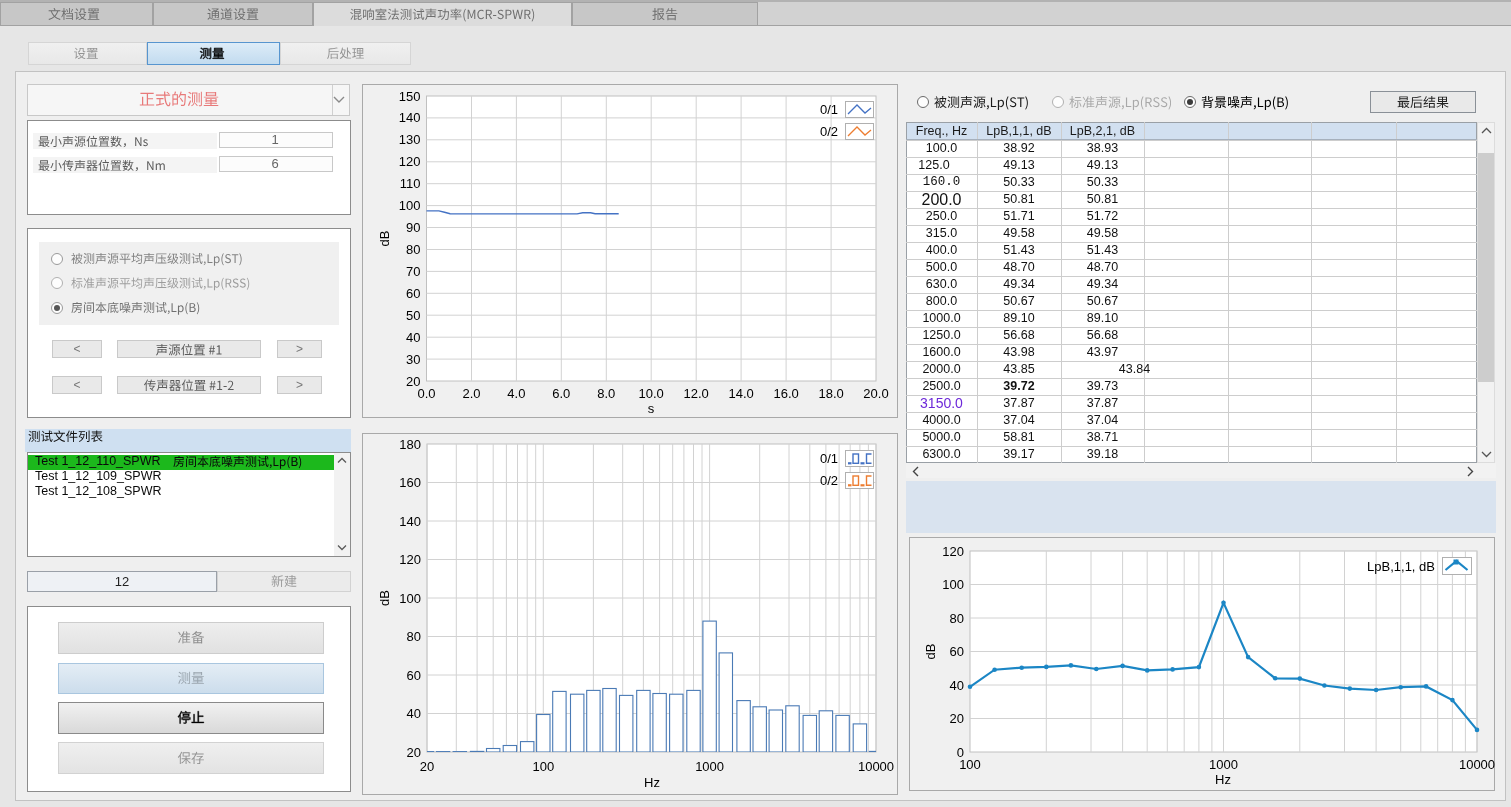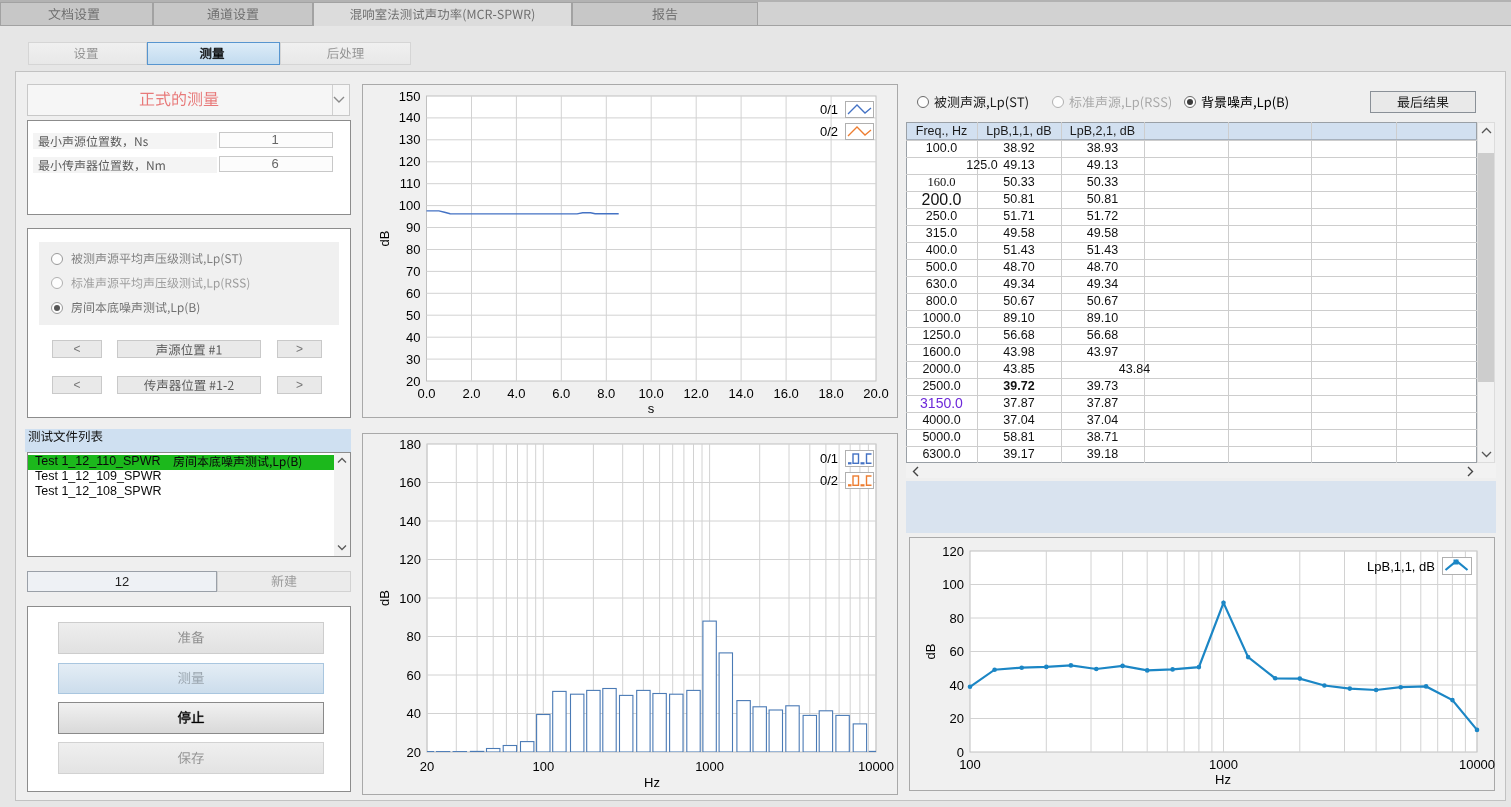--- a/index.html
+++ b/index.html
@@ -256,24 +256,24 @@
 <div style="position:absolute;left:906px;top:412px;width:571px;height:1px;background:#cdcdcd;"></div>
 <div style="position:absolute;left:906px;top:429px;width:571px;height:1px;background:#cdcdcd;"></div>
 <div style="position:absolute;left:906px;top:446px;width:571px;height:1px;background:#cdcdcd;"></div>
 <div style="position:absolute;left:906px;top:139px;width:571px;height:1px;background:#a6b0bc;"></div>
 <div style="position:absolute;top:118.5px;line-height:25.0px;font-size:12.5px;color:#1a1a1a;font-family:'Liberation Sans',sans-serif;white-space:pre;left:941.5px;transform:translateX(-50%);">Freq., Hz</div>
 <div style="position:absolute;top:118.5px;line-height:25.0px;font-size:12.5px;color:#1a1a1a;font-family:'Liberation Sans',sans-serif;white-space:pre;left:1019.0px;transform:translateX(-50%);">LpB,1,1, dB</div>
 <div style="position:absolute;top:118.5px;line-height:25.0px;font-size:12.5px;color:#1a1a1a;font-family:'Liberation Sans',sans-serif;white-space:pre;left:1102.5px;transform:translateX(-50%);">LpB,2,1, dB</div>
 <div style="position:absolute;top:136.0px;line-height:25.0px;font-size:12.5px;color:#111;font-family:'Liberation Sans',sans-serif;white-space:pre;left:941.5px;transform:translateX(-50%);">100.0</div>
 <div style="position:absolute;top:136.0px;line-height:25.0px;font-size:12.5px;color:#111;font-family:'Liberation Sans',sans-serif;white-space:pre;left:1019.0px;transform:translateX(-50%);">38.92</div>
 <div style="position:absolute;top:136.0px;line-height:25.0px;font-size:12.5px;color:#111;font-family:'Liberation Sans',sans-serif;white-space:pre;left:1102.5px;transform:translateX(-50%);">38.93</div>
-<div style="position:absolute;top:153.0px;line-height:25.0px;font-size:12.5px;color:#111;font-family:'Liberation Sans',sans-serif;white-space:pre;left:982px;transform:translateX(-50%);">125.0</div>
+<div style="position:absolute;top:153.0px;line-height:25.0px;font-size:12.5px;color:#111;font-family:'Liberation Sans',sans-serif;white-space:pre;left:934px;transform:translateX(-50%);">125.0</div>
 <div style="position:absolute;top:153.0px;line-height:25.0px;font-size:12.5px;color:#111;font-family:'Liberation Sans',sans-serif;white-space:pre;left:1019.0px;transform:translateX(-50%);">49.13</div>
 <div style="position:absolute;top:153.0px;line-height:25.0px;font-size:12.5px;color:#111;font-family:'Liberation Sans',sans-serif;white-space:pre;left:1102.5px;transform:translateX(-50%);">49.13</div>
-<div style="position:absolute;top:170.0px;line-height:25.0px;font-size:12.5px;color:#111;font-family:Liberation Serif, serif;white-space:pre;left:941.5px;transform:translateX(-50%);">160.0</div>
+<div style="position:absolute;top:170.0px;line-height:25.0px;font-size:12.5px;color:#111;font-family:Liberation Mono, monospace;white-space:pre;left:941.5px;transform:translateX(-50%);">160.0</div>
 <div style="position:absolute;top:170.0px;line-height:25.0px;font-size:12.5px;color:#111;font-family:'Liberation Sans',sans-serif;white-space:pre;left:1019.0px;transform:translateX(-50%);">50.33</div>
 <div style="position:absolute;top:170.0px;line-height:25.0px;font-size:12.5px;color:#111;font-family:'Liberation Sans',sans-serif;white-space:pre;left:1102.5px;transform:translateX(-50%);">50.33</div>
 <div style="position:absolute;top:187.0px;line-height:25.0px;font-size:16px;color:#111;font-family:'Liberation Sans',sans-serif;white-space:pre;left:941.5px;transform:translateX(-50%);">200.0</div>
 <div style="position:absolute;top:187.0px;line-height:25.0px;font-size:12.5px;color:#111;font-family:'Liberation Sans',sans-serif;white-space:pre;left:1019.0px;transform:translateX(-50%);">50.81</div>
 <div style="position:absolute;top:187.0px;line-height:25.0px;font-size:12.5px;color:#111;font-family:'Liberation Sans',sans-serif;white-space:pre;left:1102.5px;transform:translateX(-50%);">50.81</div>
 <div style="position:absolute;top:204.0px;line-height:25.0px;font-size:12.5px;color:#111;font-family:'Liberation Sans',sans-serif;white-space:pre;left:941.5px;transform:translateX(-50%);">250.0</div>
 <div style="position:absolute;top:204.0px;line-height:25.0px;font-size:12.5px;color:#111;font-family:'Liberation Sans',sans-serif;white-space:pre;left:1019.0px;transform:translateX(-50%);">51.71</div>
 <div style="position:absolute;top:204.0px;line-height:25.0px;font-size:12.5px;color:#111;font-family:'Liberation Sans',sans-serif;white-space:pre;left:1102.5px;transform:translateX(-50%);">51.72</div>
 <div style="position:absolute;top:221.0px;line-height:25.0px;font-size:12.5px;color:#111;font-family:'Liberation Sans',sans-serif;white-space:pre;left:941.5px;transform:translateX(-50%);">315.0</div>
 <div style="position:absolute;top:221.0px;line-height:25.0px;font-size:12.5px;color:#111;font-family:'Liberation Sans',sans-serif;white-space:pre;left:1019.0px;transform:translateX(-50%);">49.58</div>

